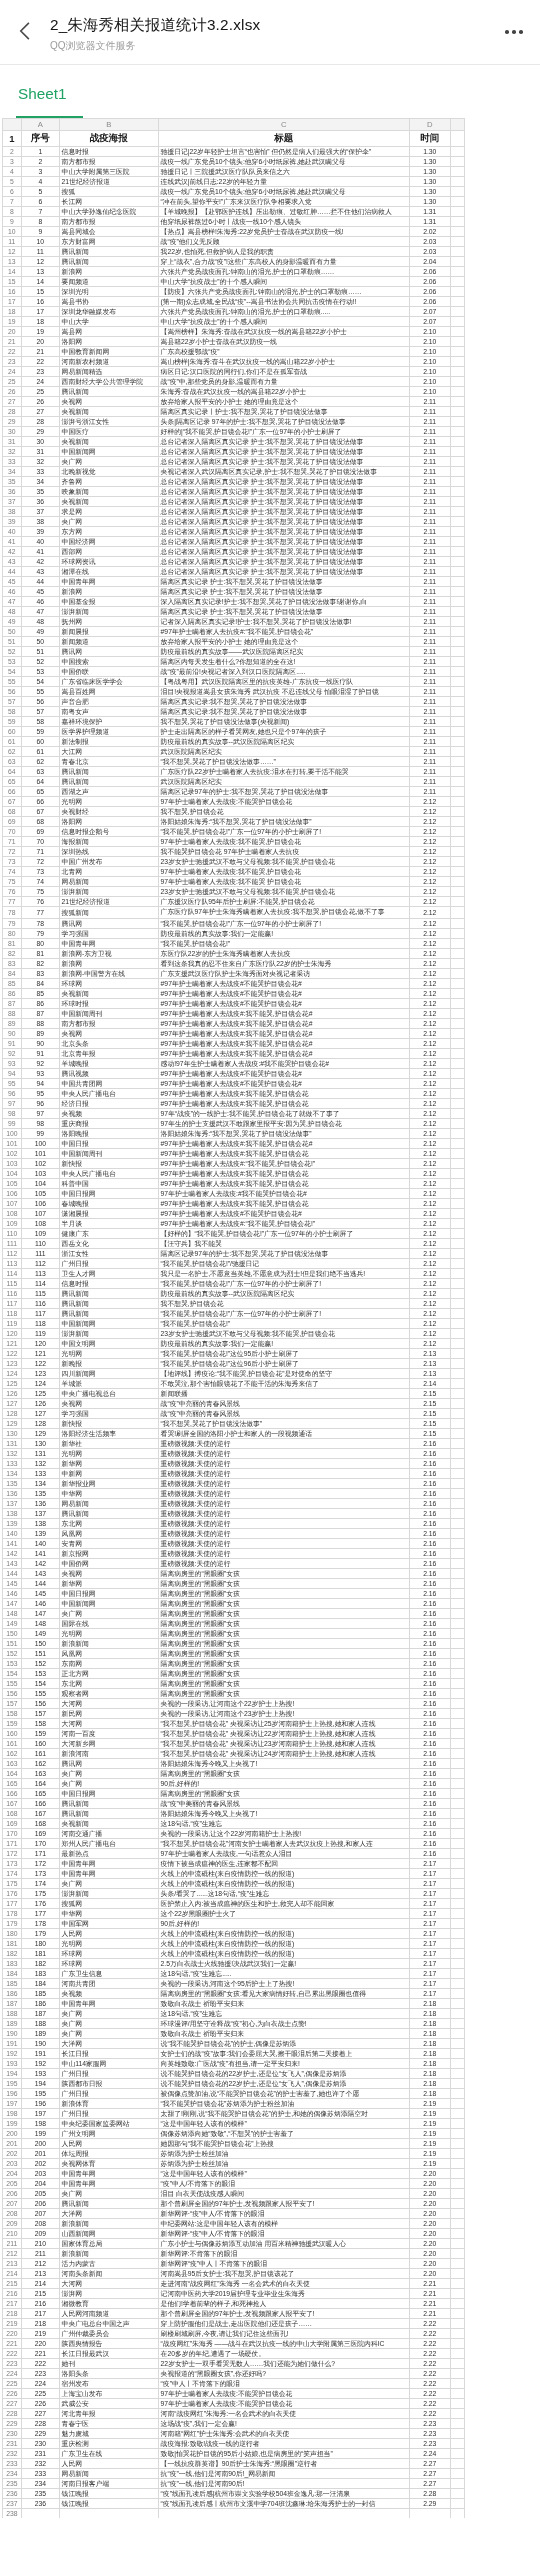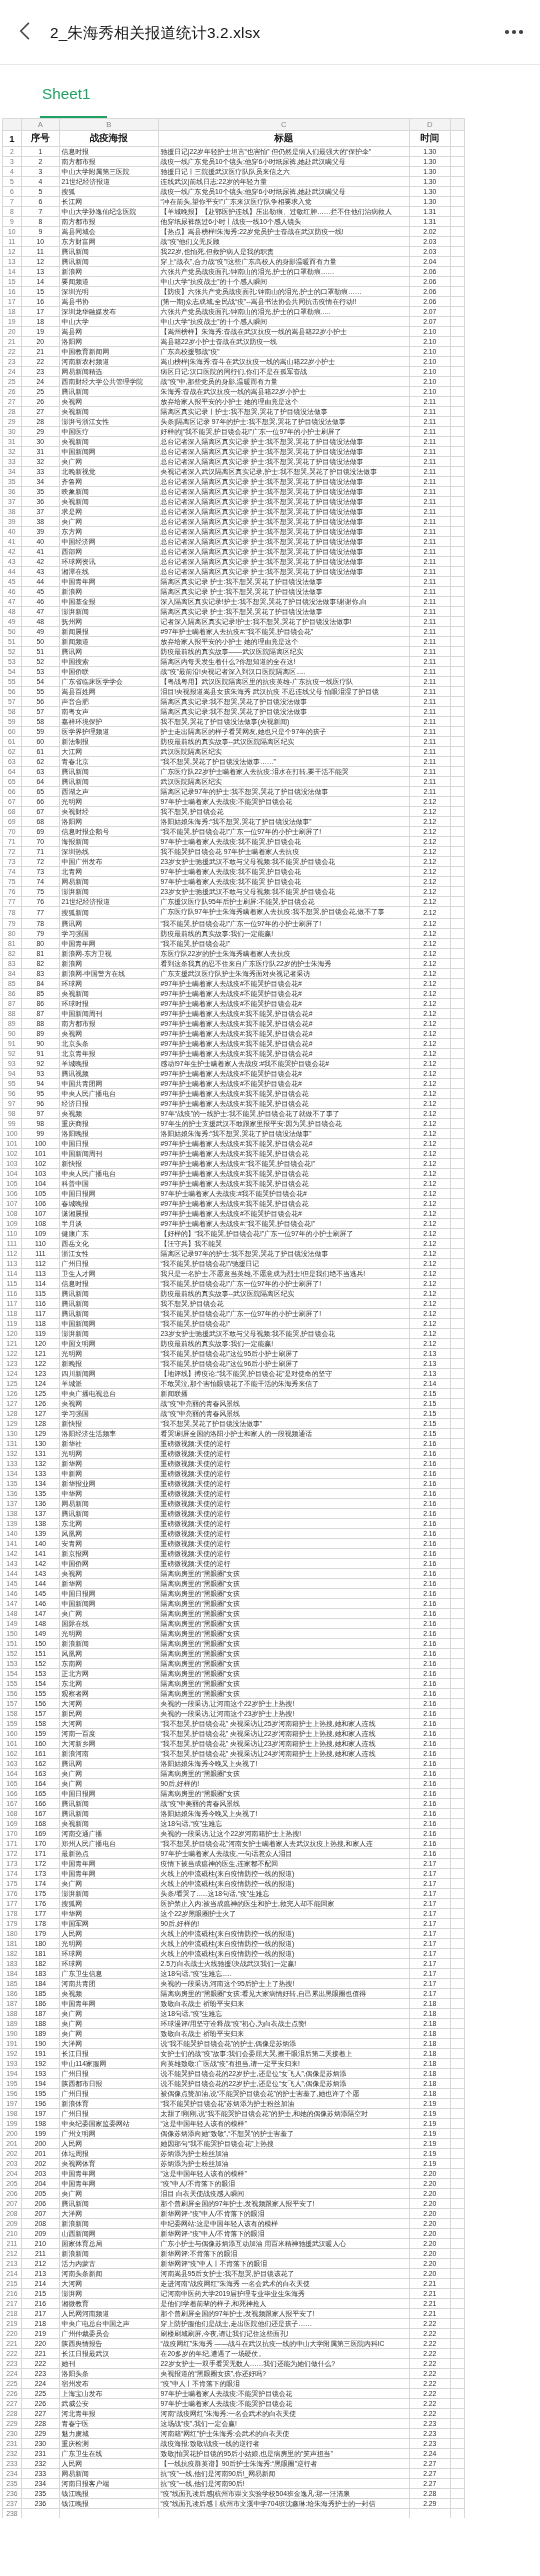--- a/index.html
+++ b/index.html
@@ -6,21 +6,21 @@
   body{width:541px;height:2576px;overflow:hidden;font-family:"Liberation Sans","DejaVu Sans",sans-serif;color:#2f2f2f;}
   
   .appbar{height:64px;display:flex;align-items:center;border-bottom:0.9px solid #e8e8e8;background:#fff;}
   .back-btn{width:50px;height:100%;display:flex;align-items:center;justify-content:center;cursor:pointer;}
   .titleblock{flex:1;min-width:0;padding-top:3.6px;}
   .doc-title{font-size:15.3px;color:#141414;letter-spacing:0.2px;white-space:nowrap;overflow:hidden;}
   .doc-sub{font-size:10px;color:#9b9b9b;margin-top:2.7px;}
   .menu-btn{width:54px;height:100%;display:flex;align-items:center;justify-content:center;gap:3.6px;cursor:pointer;}
   .menu-btn .dot{width:3.6px;height:3.6px;border-radius:50%;background:#444;}
   
-  .sheetbar{padding:20px 0 0 42px;}
+  .sheetbar{padding:20px 0 0 18px;}
   .sheet-tab{display:inline-block;}
   .sheet-tab .lbl{font-size:15.3px;color:#1fa263;}
   .tab-underline{width:67px;height:2.7px;background:#1fa263;margin:12.6px 0 0 -1.8px;}
   
   table.sheet{border-collapse:collapse;table-layout:fixed;width:460px;margin:0 0 0 1.8px;}
   table.sheet td{border:0.9px solid #d9d9d9;padding:0 1.8px;overflow:hidden;vertical-align:middle;}
   tr.letters td{height:10.8px;background:#f3f3f3;color:#8a8a8a;font-size:7.7px;text-align:center;padding:0;}
   td.corner{background:#f3f3f3 linear-gradient(to top right,transparent 48%,#c9c9c9 48%,#c9c9c9 52%,transparent 52%);}
   tr.colhead td{height:15.3px;font-size:9.5px;font-weight:bold;text-align:center;color:#1c1c1c;white-space:nowrap;}
   tr.datarow td{height:9px;line-height:9px;font-size:6.8px;white-space:nowrap;}
@@ -39,20 +39,21 @@
 <div class="appbar">
   <div class="back-btn">
     <span>
       <svg width="11.7" height="20" viewBox="0 0 13 22">
           <polyline points="11,2 2,11 11,20" fill="none" stroke="#4a4a4a" stroke-width="1.8"></polyline>
         </svg>
     </span>
   </div>
   <div class="titleblock">
     <div class="doc-title">2_朱海秀相关报道统计3.2.xlsx</div>
+    <div class="doc-sub">QQ浏览器文件服务</div>
   </div>
   <div class="menu-btn">
     <span style="display:flex;gap:3.6px;">
       <i class="dot"></i>
         <i class="dot"></i>
         <i class="dot"></i>
     </span>
   </div>
 </div>
 

